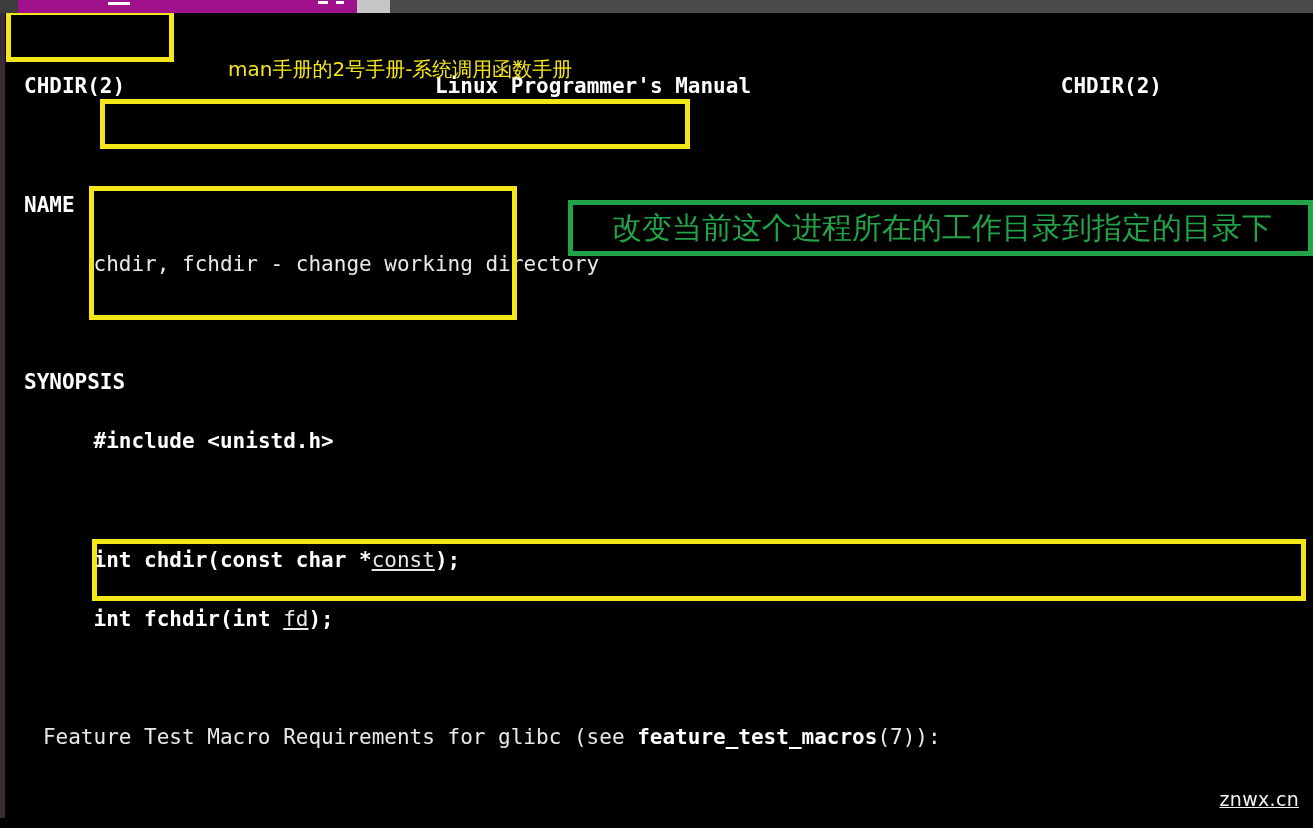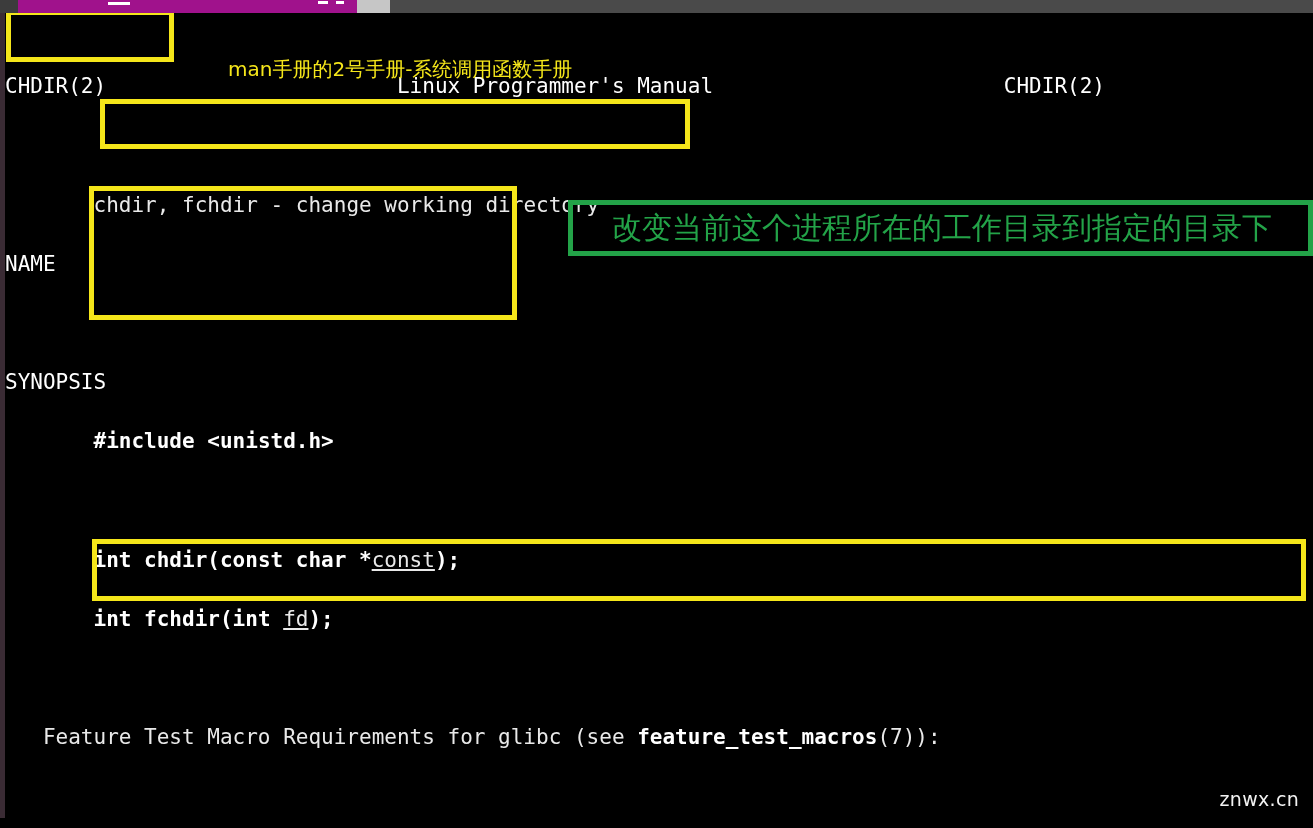--- a/index.html
+++ b/index.html
@@ -80,21 +80,21 @@
     color: #e9e9e9;
     font-family: "DejaVu Sans Mono", monospace;
     font-size: 21px;
     line-height: 29.6px;
     white-space: pre;
     z-index: 10;
   }
   .line { height: 29.6px; }
   .b { font-weight: bold; color: #ffffff; }
   .u { text-decoration: underline; }
-  .head { font-weight: normal; color: #ffffff; }
+  .head { font-weight: bold; color: #ffffff; padding-left: 19px; }
 
   
   .anno-box {
     position: absolute;
     box-sizing: border-box;
     z-index: 25;
     pointer-events: none;
   }
   .anno-yellow { border: 5px solid #f5e61a; }
   .anno-green  { border: 5px solid #23a348; }
@@ -129,20 +129,21 @@
   }
 
   #watermark {
     position: absolute;
     right: 14px; bottom: 18px;
     color: #f2f2f2;
     font-family: "DejaVu Sans", sans-serif;
     font-size: 19px;
     letter-spacing: 0.3px;
     z-index: 30;
+    text-decoration: underline;
   }
 </style>
 </head>
 <body>
 
 <div id="screen">
 
   <div id="tabstrip">
     <div class="tab-left-nub"></div>
     <div class="tab-magenta t1"></div>
@@ -152,22 +153,22 @@
     <div class="tab-tick k2"></div>
     <div class="tab-tick k3"></div>
   </div>
 
   <div id="leftrail"></div>
 
   <div id="term">
 
 <div class="line"><span class="head">CHDIR(2)</span>                       <span class="head">Linux Programmer's Manual</span>                       <span class="head">CHDIR(2)</span></div>
 <div class="line"> </div>
+<div class="line"><span class="head">NAME</span></div>
 <div class="line">       <span>chdir, fchdir - change working directory</span></div>
-<div class="line"><span class="head">NAME</span></div>
 <div class="line"> </div>
 <div class="line"><span class="head">SYNOPSIS</span></div>
 <div class="line">       <span class="b">#include &lt;unistd.h&gt;</span></div>
 <div class="line"> </div>
 <div class="line">       <span class="b">int chdir(const char *</span><span class="u">const</span><span class="b">);</span></div>
 <div class="line">       <span class="b">int fchdir(int </span><span class="u">fd</span><span class="b">);</span></div>
 <div class="line"> </div>
 <div class="line">   <span>Feature Test Macro Requirements for glibc (see </span><span class="b">feature_test_macros</span><span>(7)):</span></div>
 <div class="line"> </div>
 

